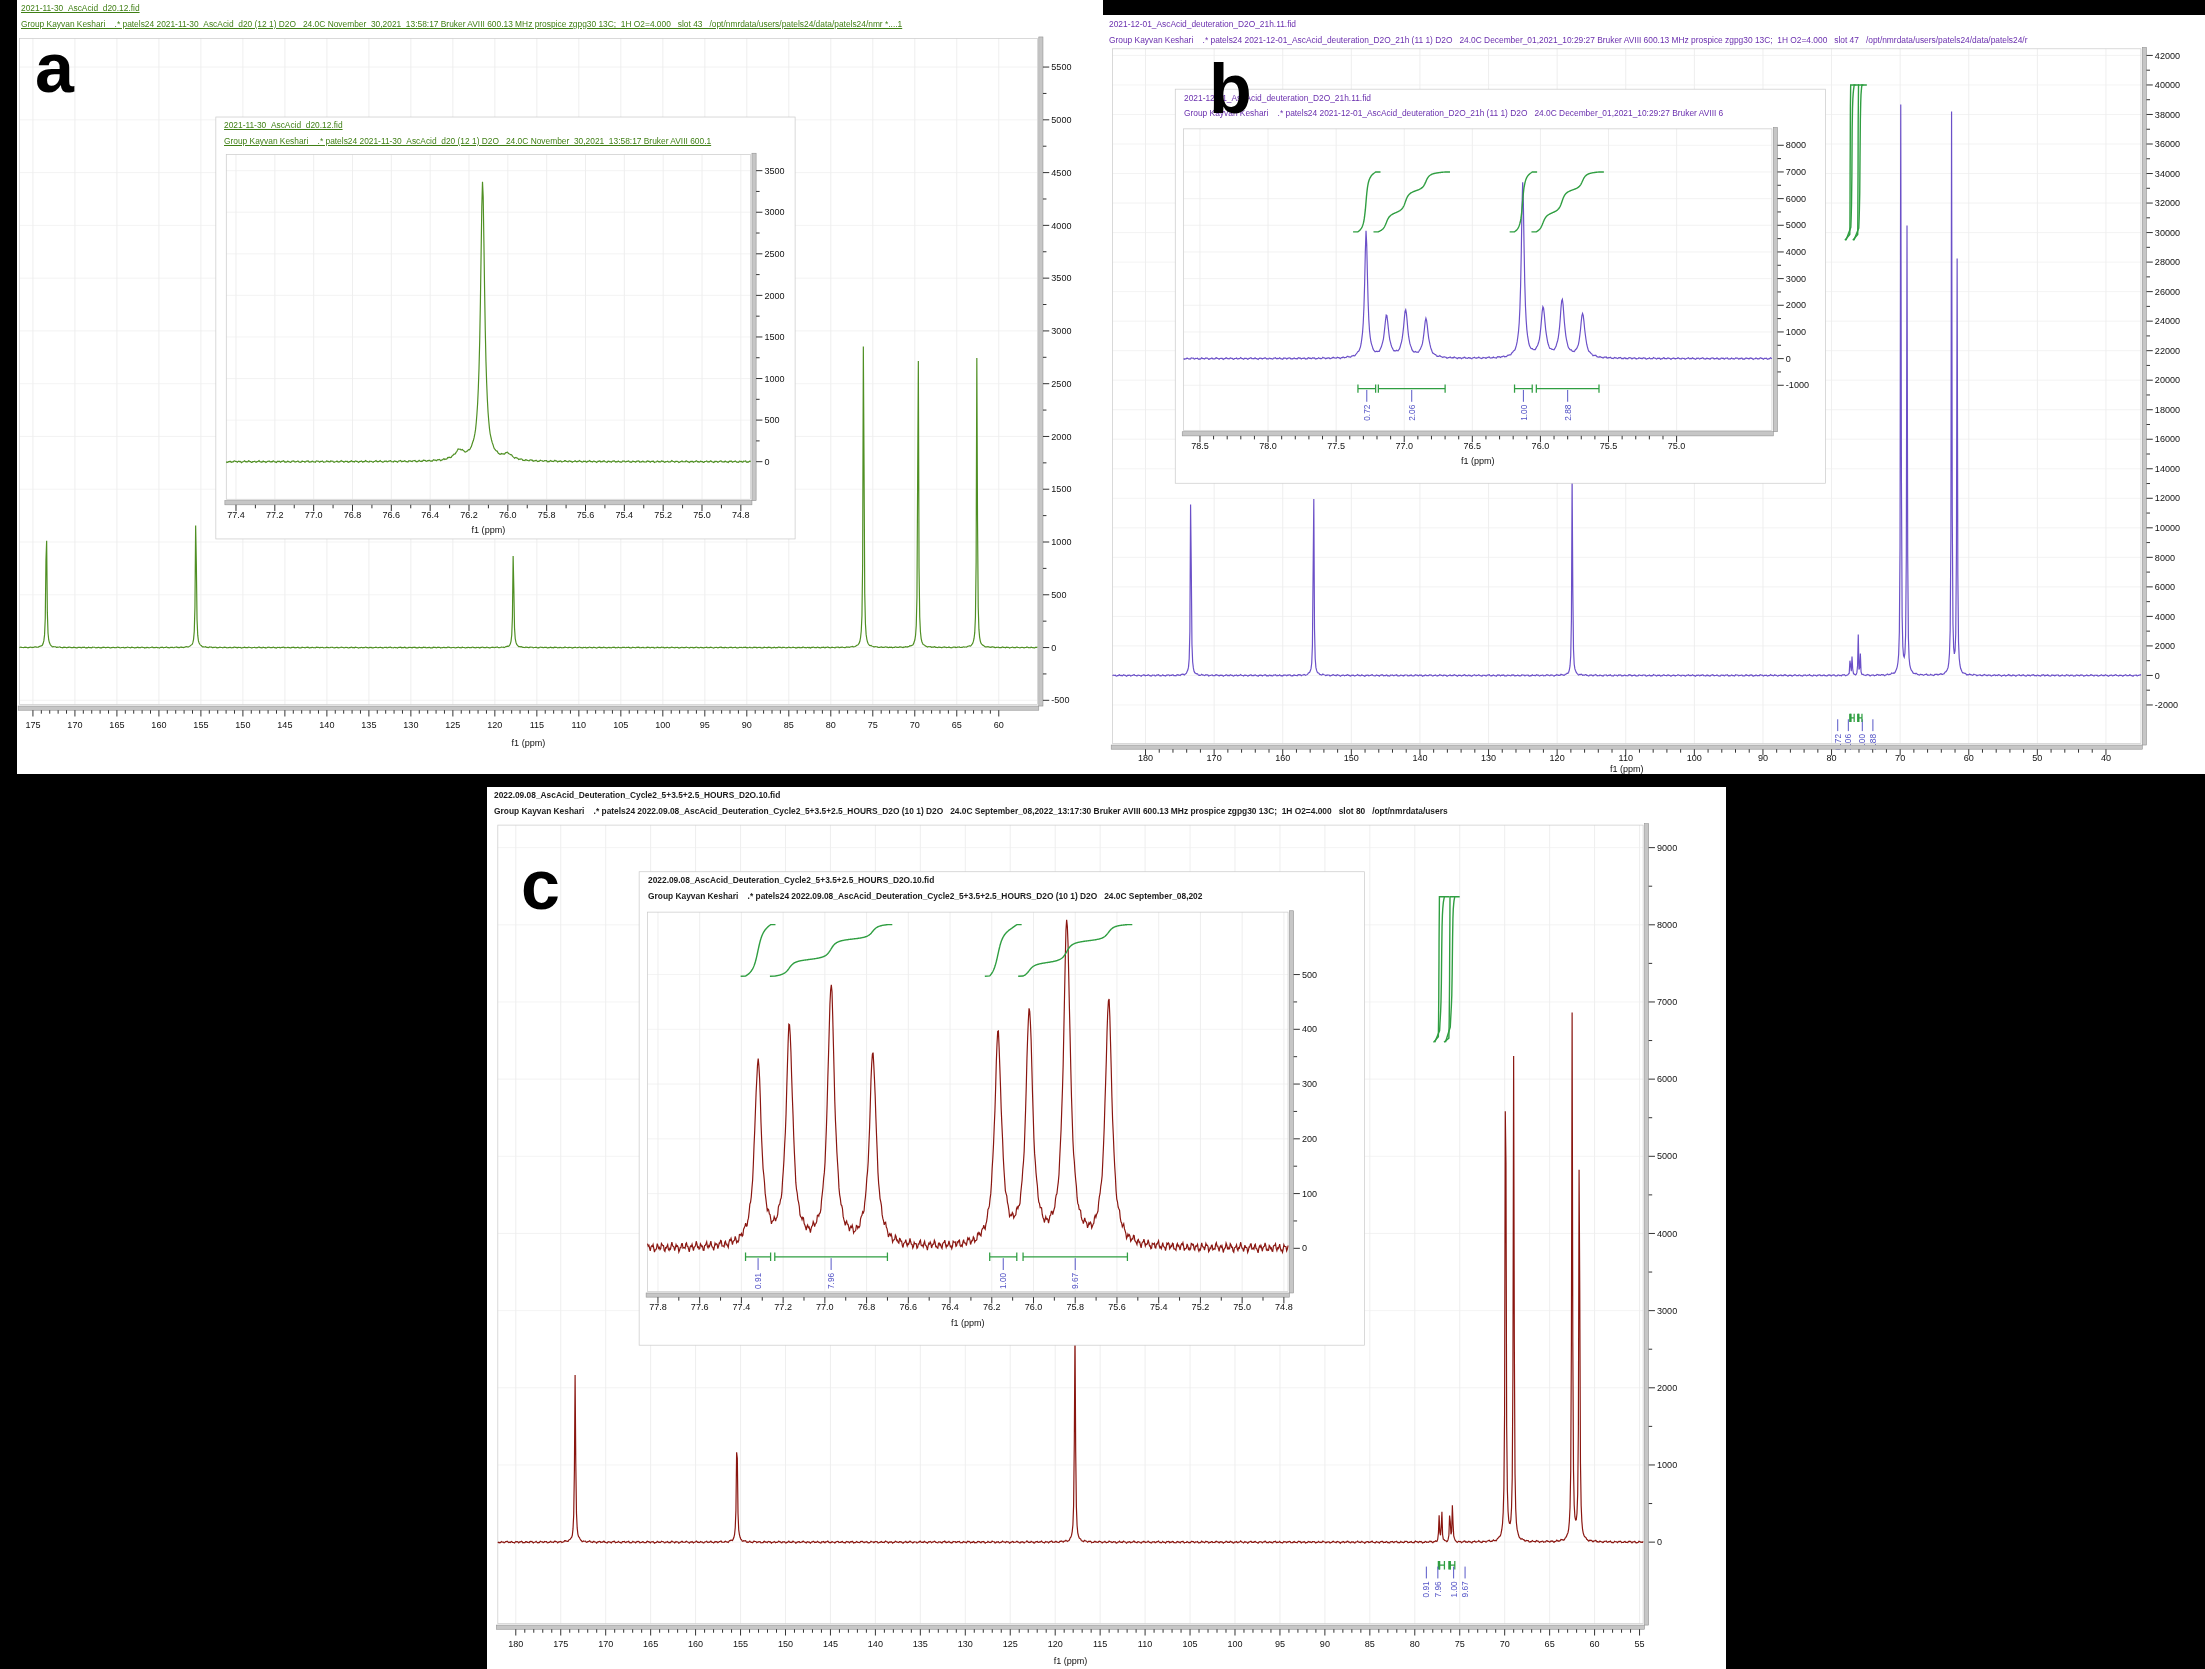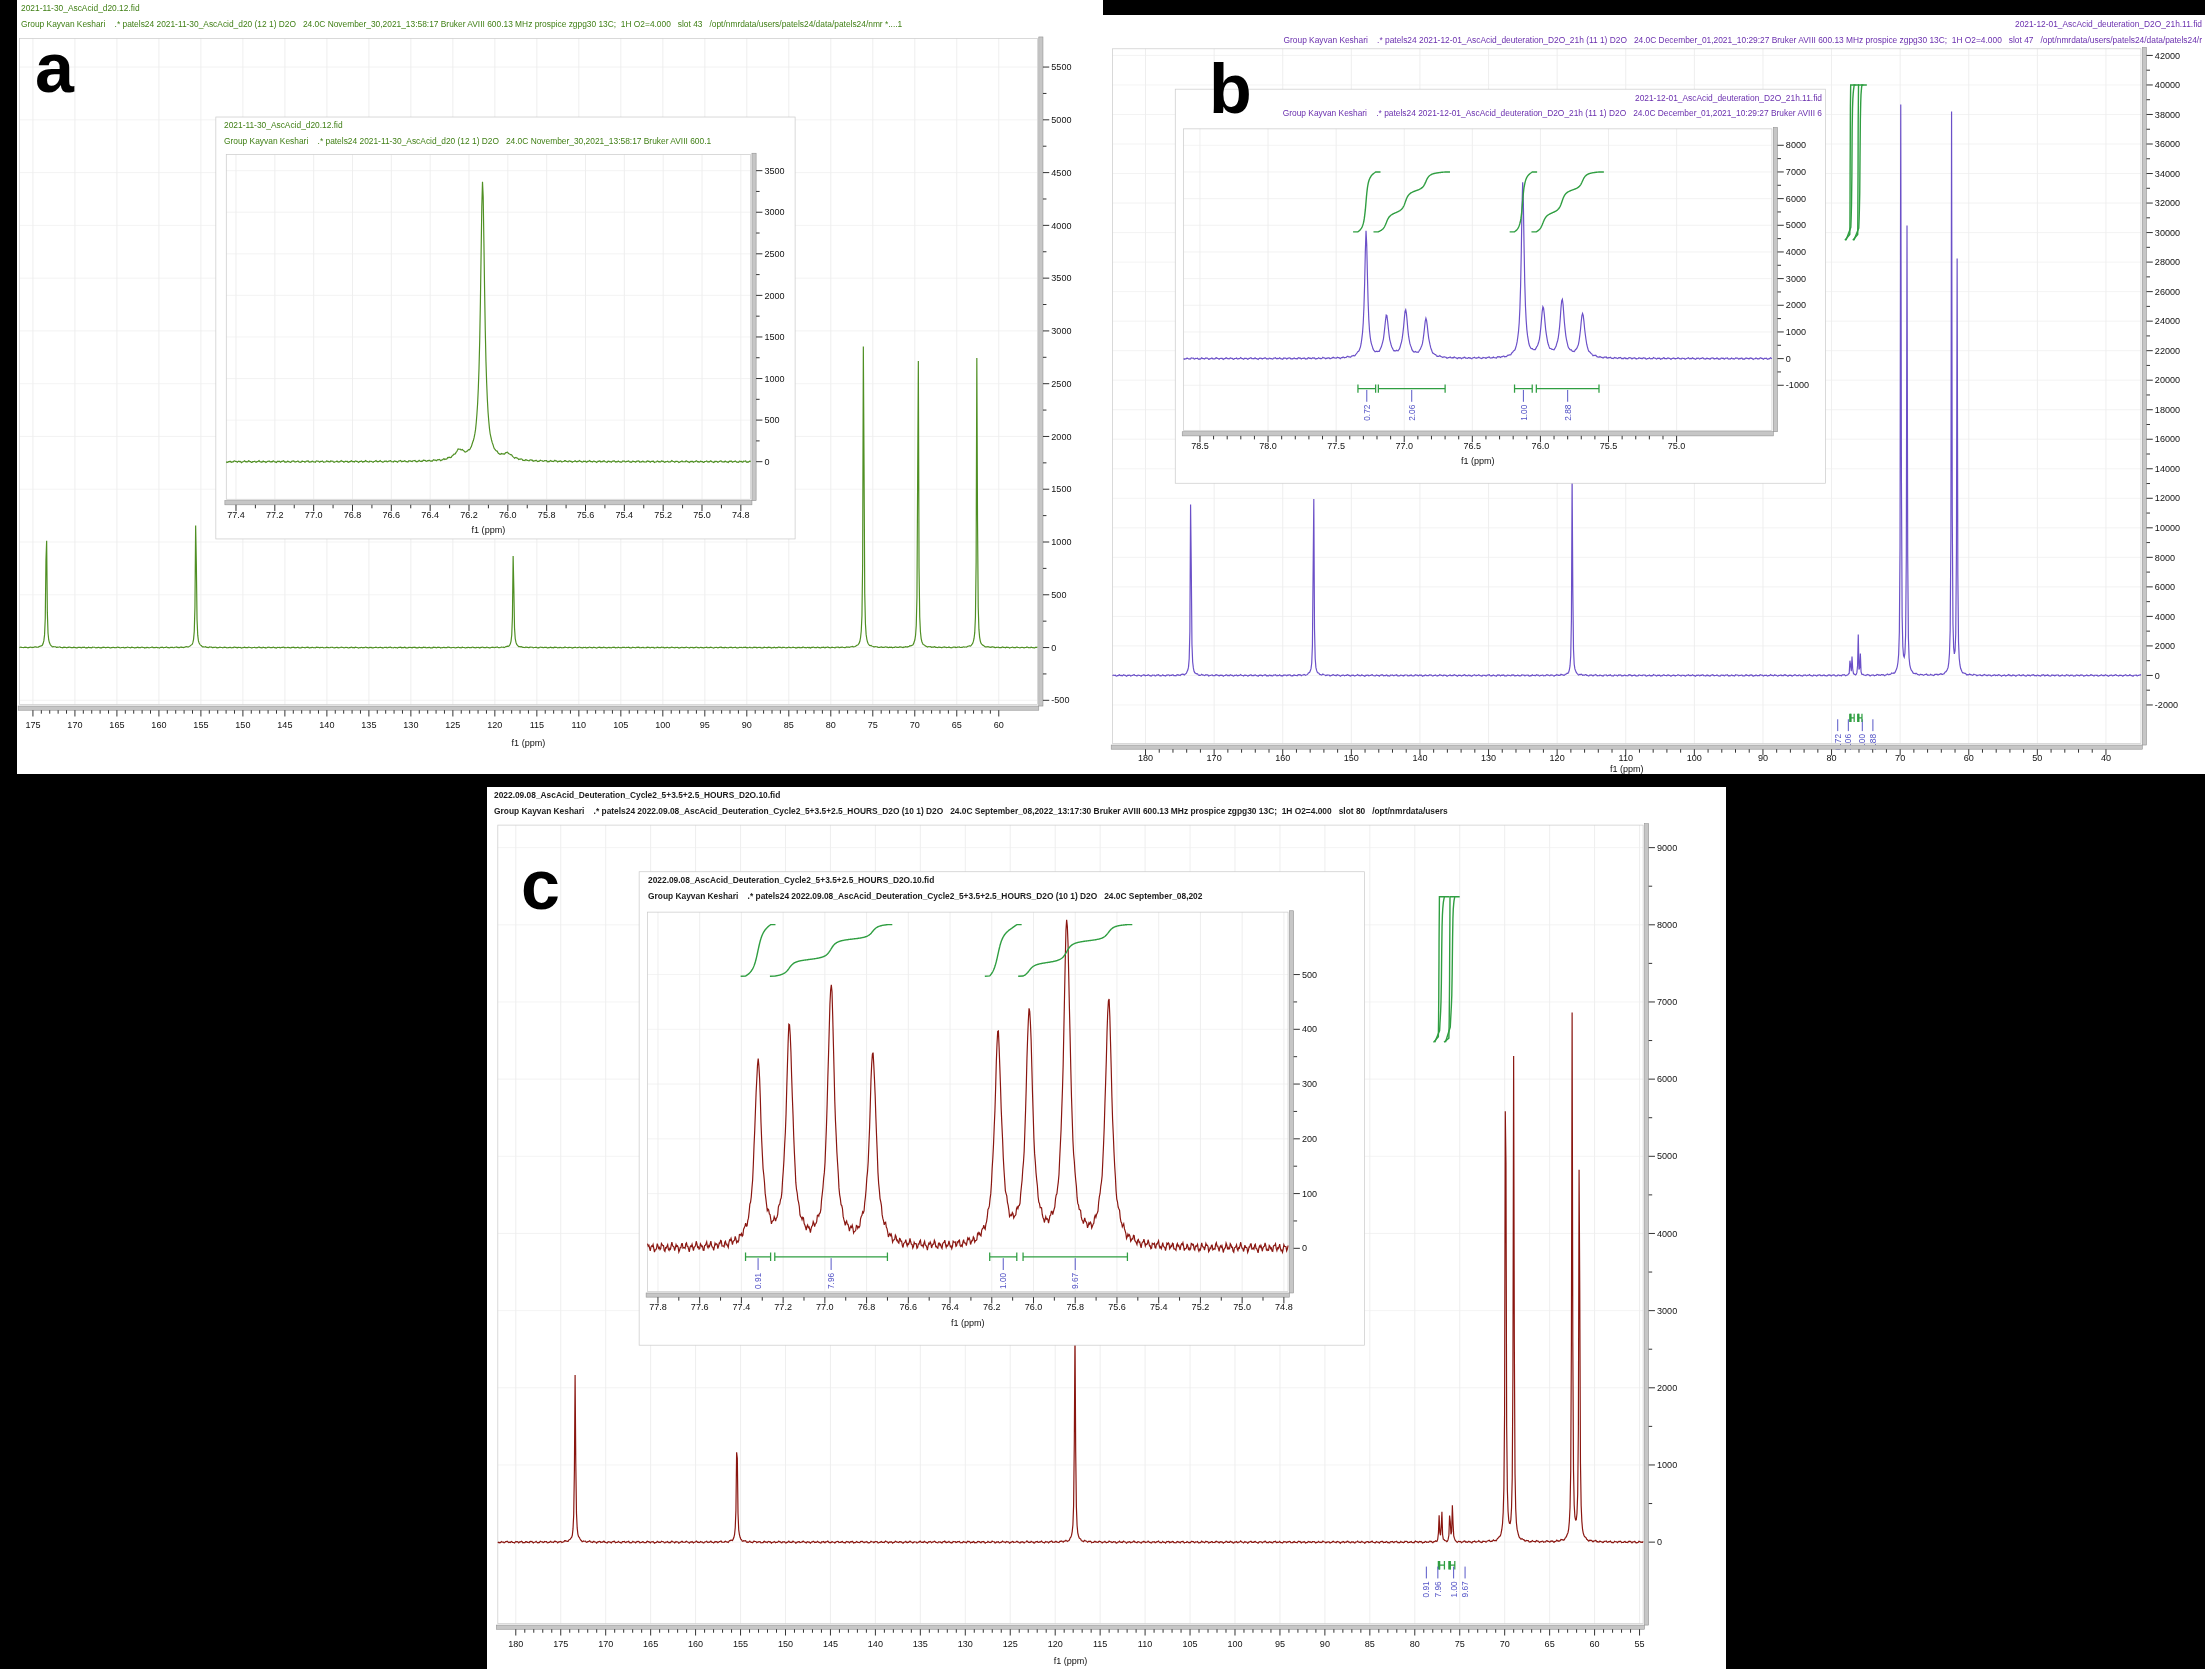--- a/index.html
+++ b/index.html
@@ -1,22 +1,22 @@
 <!DOCTYPE html>
 <html style="font-size:11px"><head>
 <meta charset="utf-8">
 <style>
   html,body{margin:0;padding:0;background:#ffffff;}
   .page{position:relative;width:2205px;height:1669px;background:#ffffff;overflow:hidden;
         font-family:"Liberation Sans",sans-serif;}
   .black{position:absolute;background:#000000;}
   .panel{position:absolute;background:#ffffff;}
   .hdr{position:absolute;font-size:8.4px;line-height:14px;white-space:pre;overflow:hidden;z-index:6;}
-  .hdr.green{color:#3f7f14;}
-  .hdr.purple{color:#6a2fae;text-align:right;}
+  .hdr.green{color:#3f7f14;text-decoration:underline;}
+  .hdr.purple{color:#6a2fae;}
   .hdr.dark{color:#1c1c1c;font-weight:bold;}
   .plabel{position:absolute;font-size:70px;font-weight:700;color:#000;line-height:1;z-index:7;}
   svg#plots{position:absolute;left:0;top:0;z-index:4;}
   svg text{font-family:"Liberation Sans",sans-serif;}
 </style>
 </head>
 <body>
 
 <div class="page">
 

